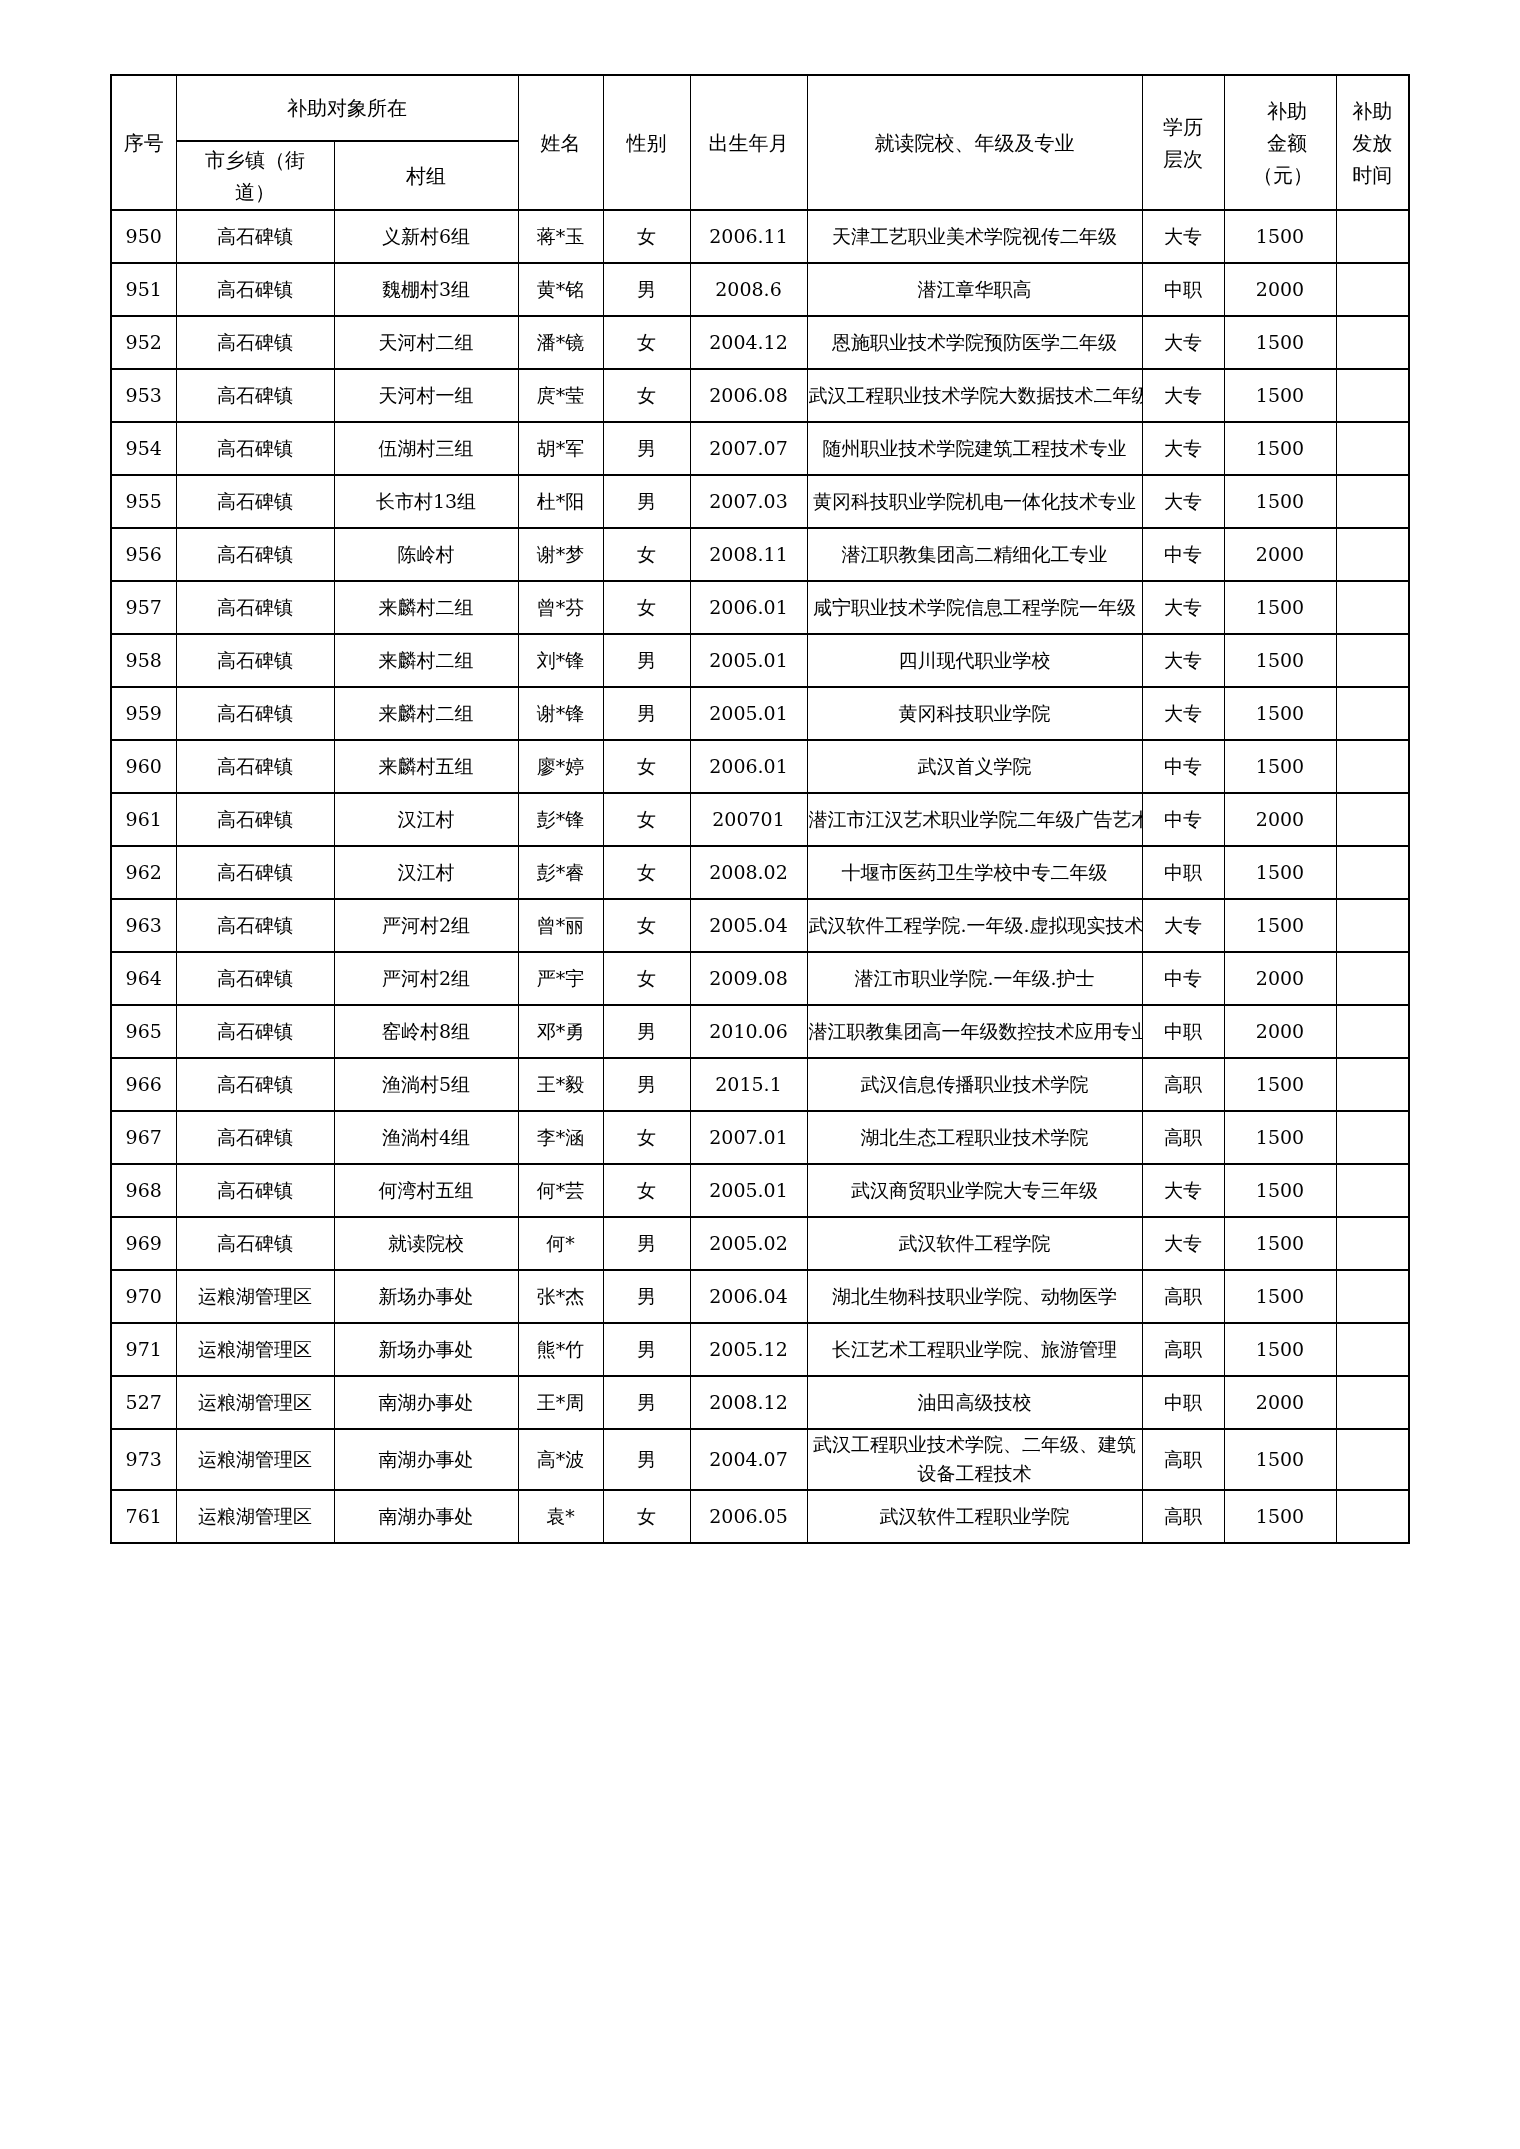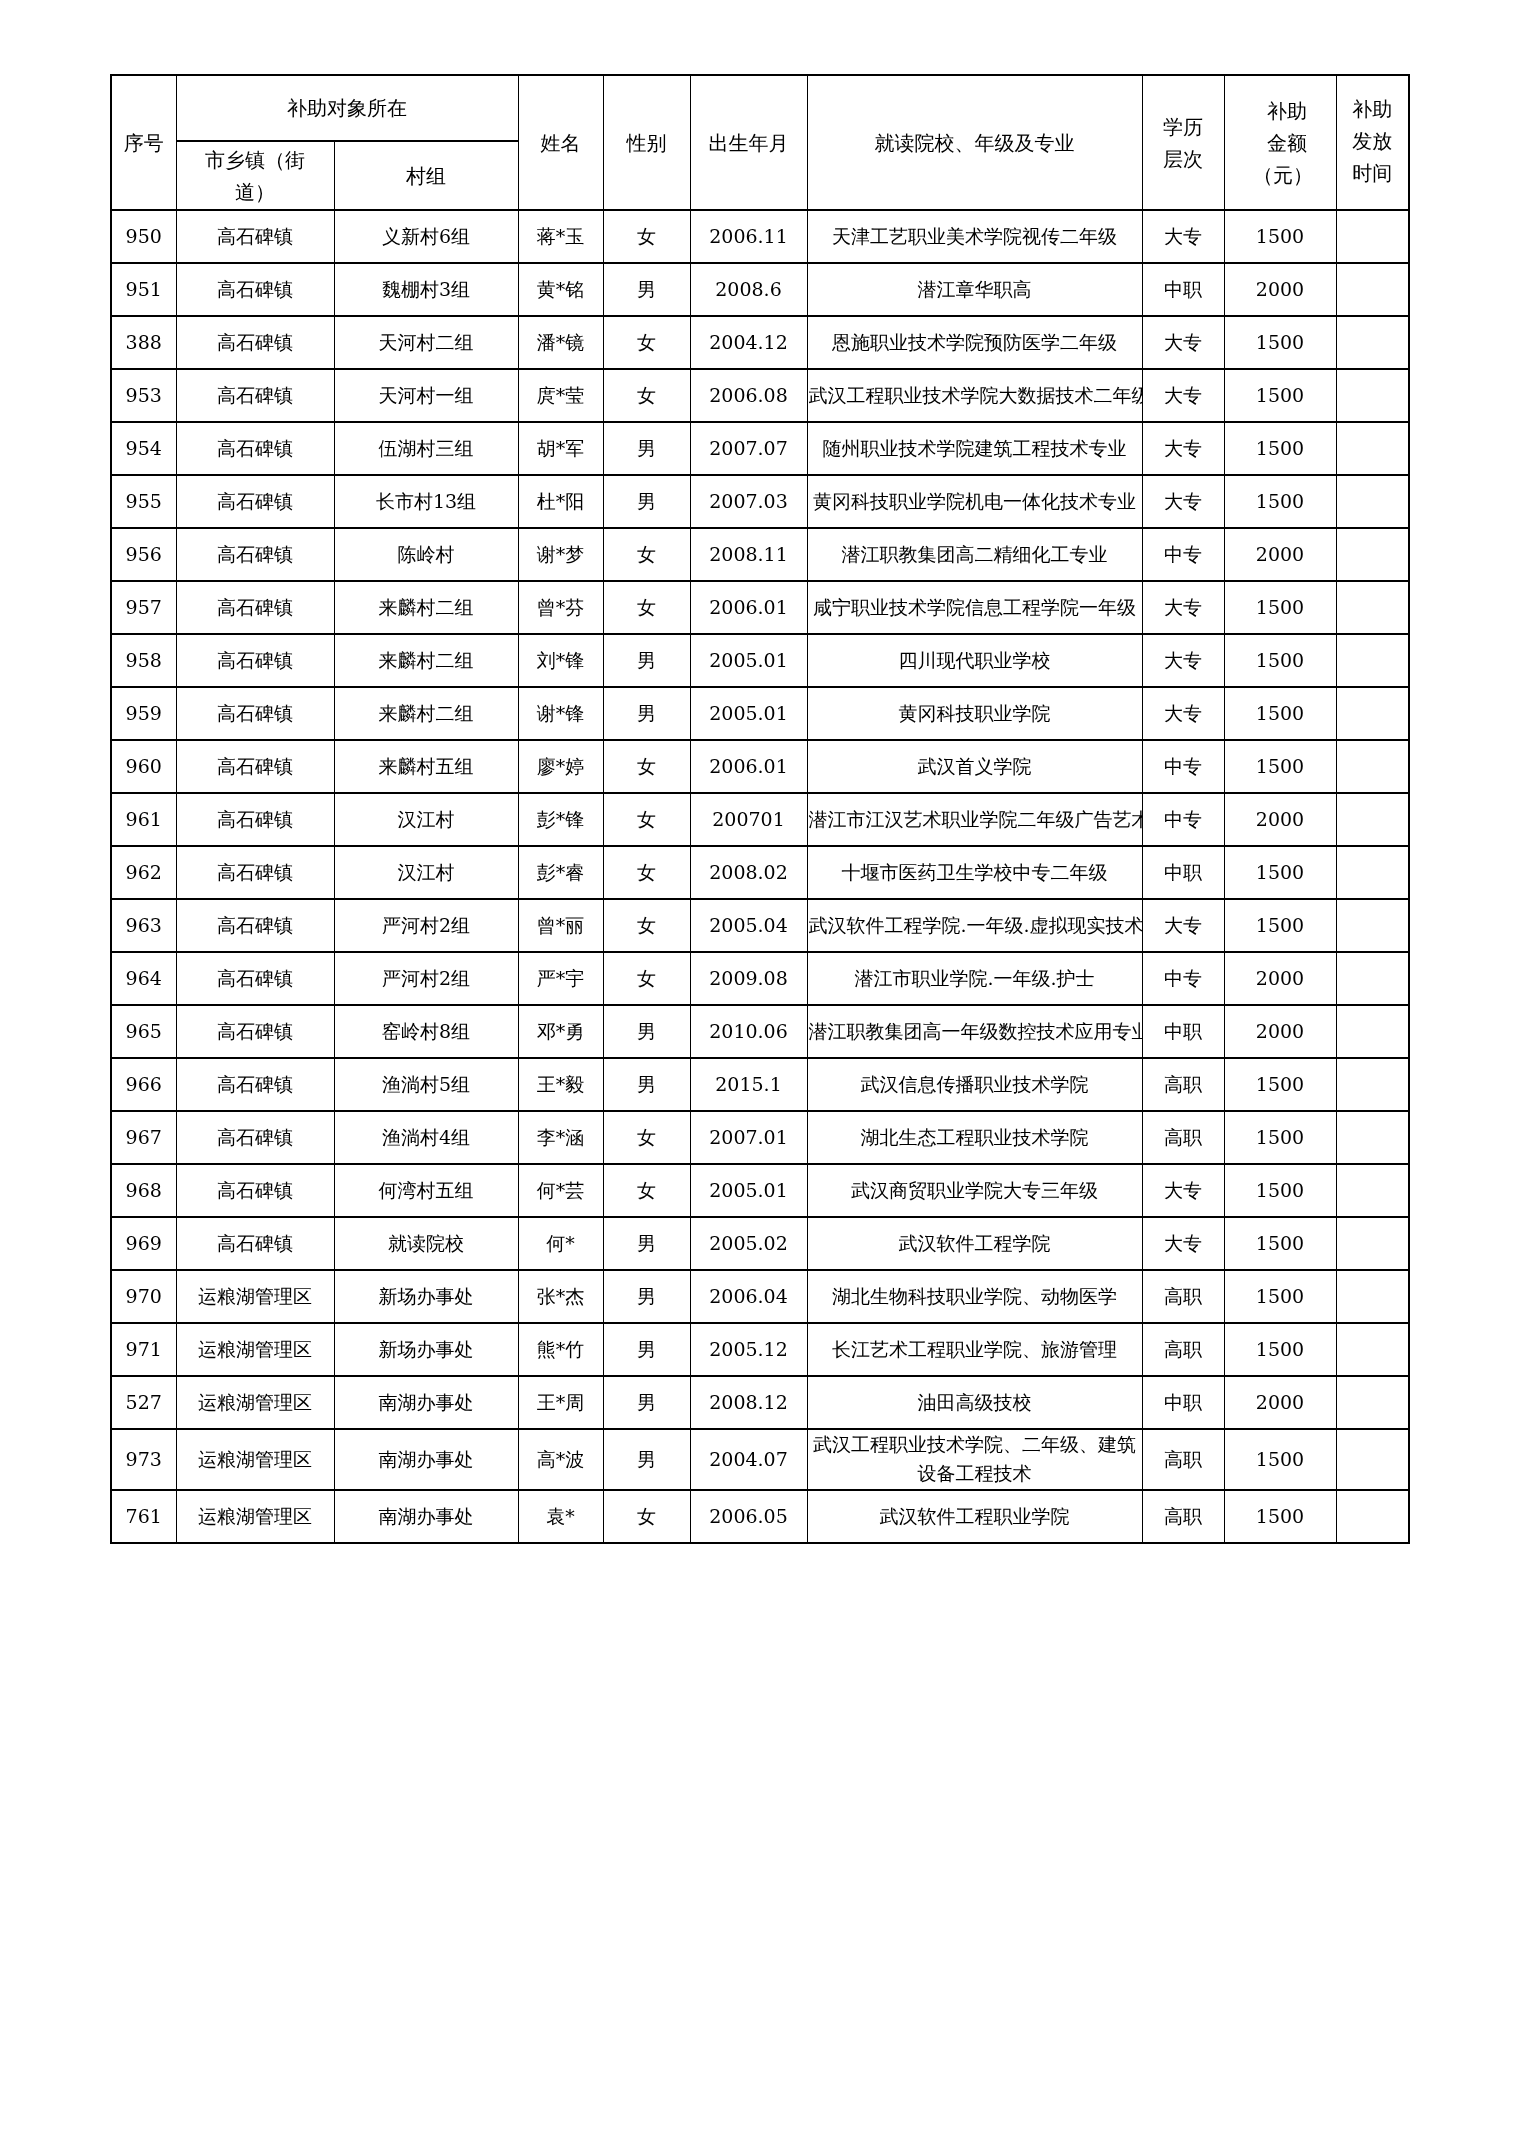--- a/index.html
+++ b/index.html
@@ -39,21 +39,21 @@
     overflow: hidden;
   }
   .roster thead th { font-size: 20px; }
   .roster thead tr.h1 { height: 66px; }
   .roster thead tr.h2 { height: 69px; }
   .roster tbody tr { height: 53px; }
   
   .hw-town  { display: inline-block; width: 5.3em; line-height: 1.6; }
   .hw-level { display: inline-block; width: 2.3em; line-height: 1.6; }
   .hw-amount{ display: inline-block; width: 2.7em; line-height: 1.6; text-align: right; }
-  .hw-pay   { display: inline-block; width: 2.3em; line-height: 1.6; font-family: Liberation Mono, monospace; }
+  .hw-pay   { display: inline-block; width: 2.3em; line-height: 1.6; }
   
   td.clip {
     white-space: nowrap;
     overflow: hidden;
     padding: 0 1px;
     margin-left: 45px;
   }
   td.wrap {
     white-space: normal;
     line-height: 1.55;
@@ -113,21 +113,21 @@
           <td>魏棚村3组</td>
           <td>黄*铭</td>
           <td>男</td>
           <td>2008.6</td>
           <td class="clip">潜江章华职高</td>
           <td>中职</td>
           <td>2000</td>
           <td></td>
         </tr>
         <tr>
-          <td>388</td>
+          <td>952</td>
           <td>高石碑镇</td>
           <td>天河村二组</td>
           <td>潘*镜</td>
           <td>女</td>
           <td>2004.12</td>
           <td class="clip">恩施职业技术学院预防医学二年级</td>
           <td>大专</td>
           <td>1500</td>
           <td></td>
         </tr>

